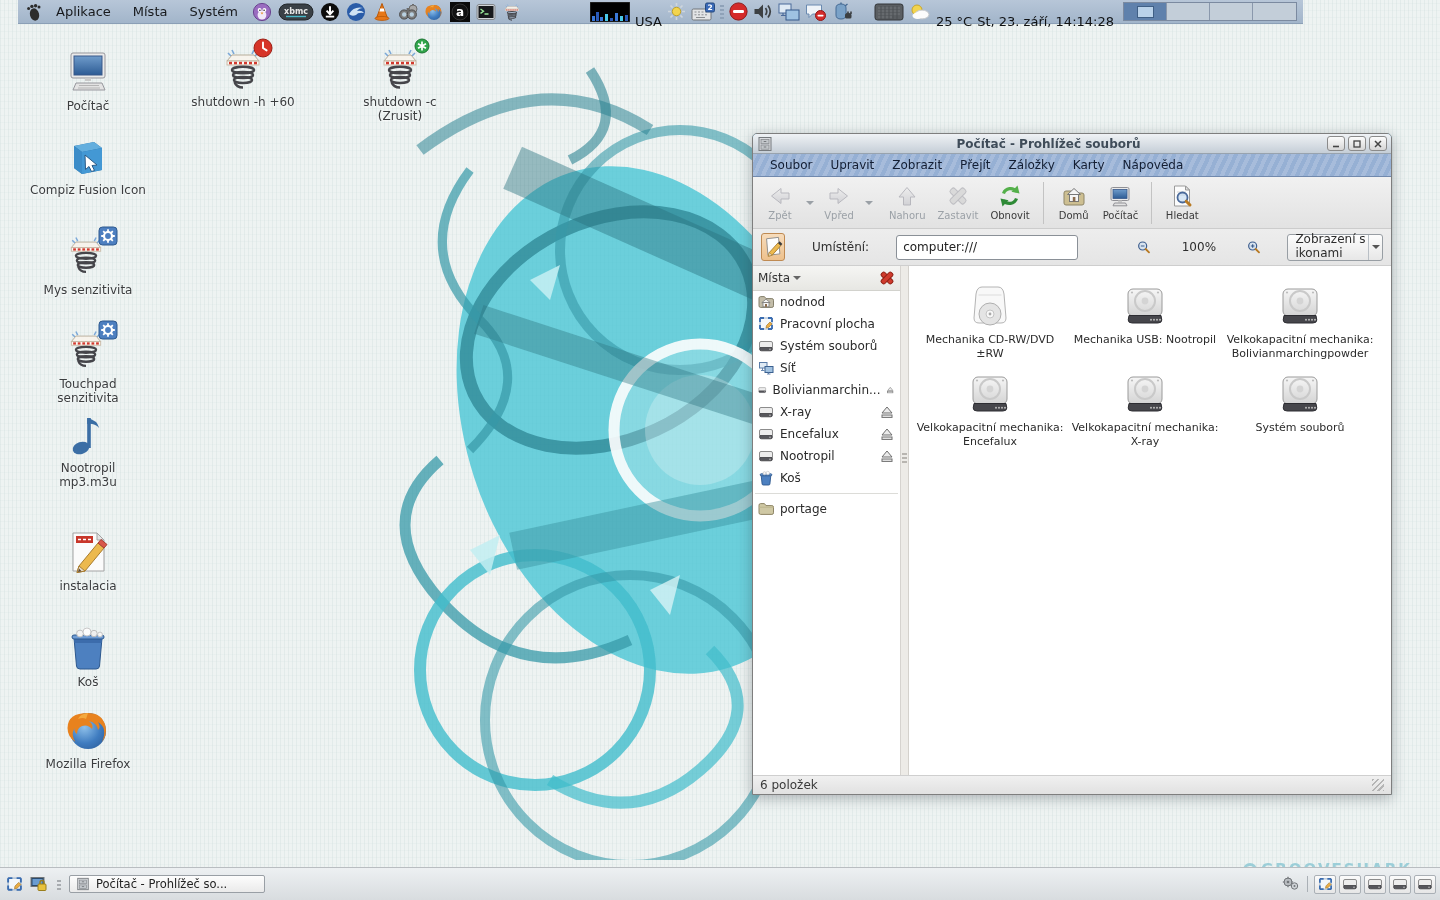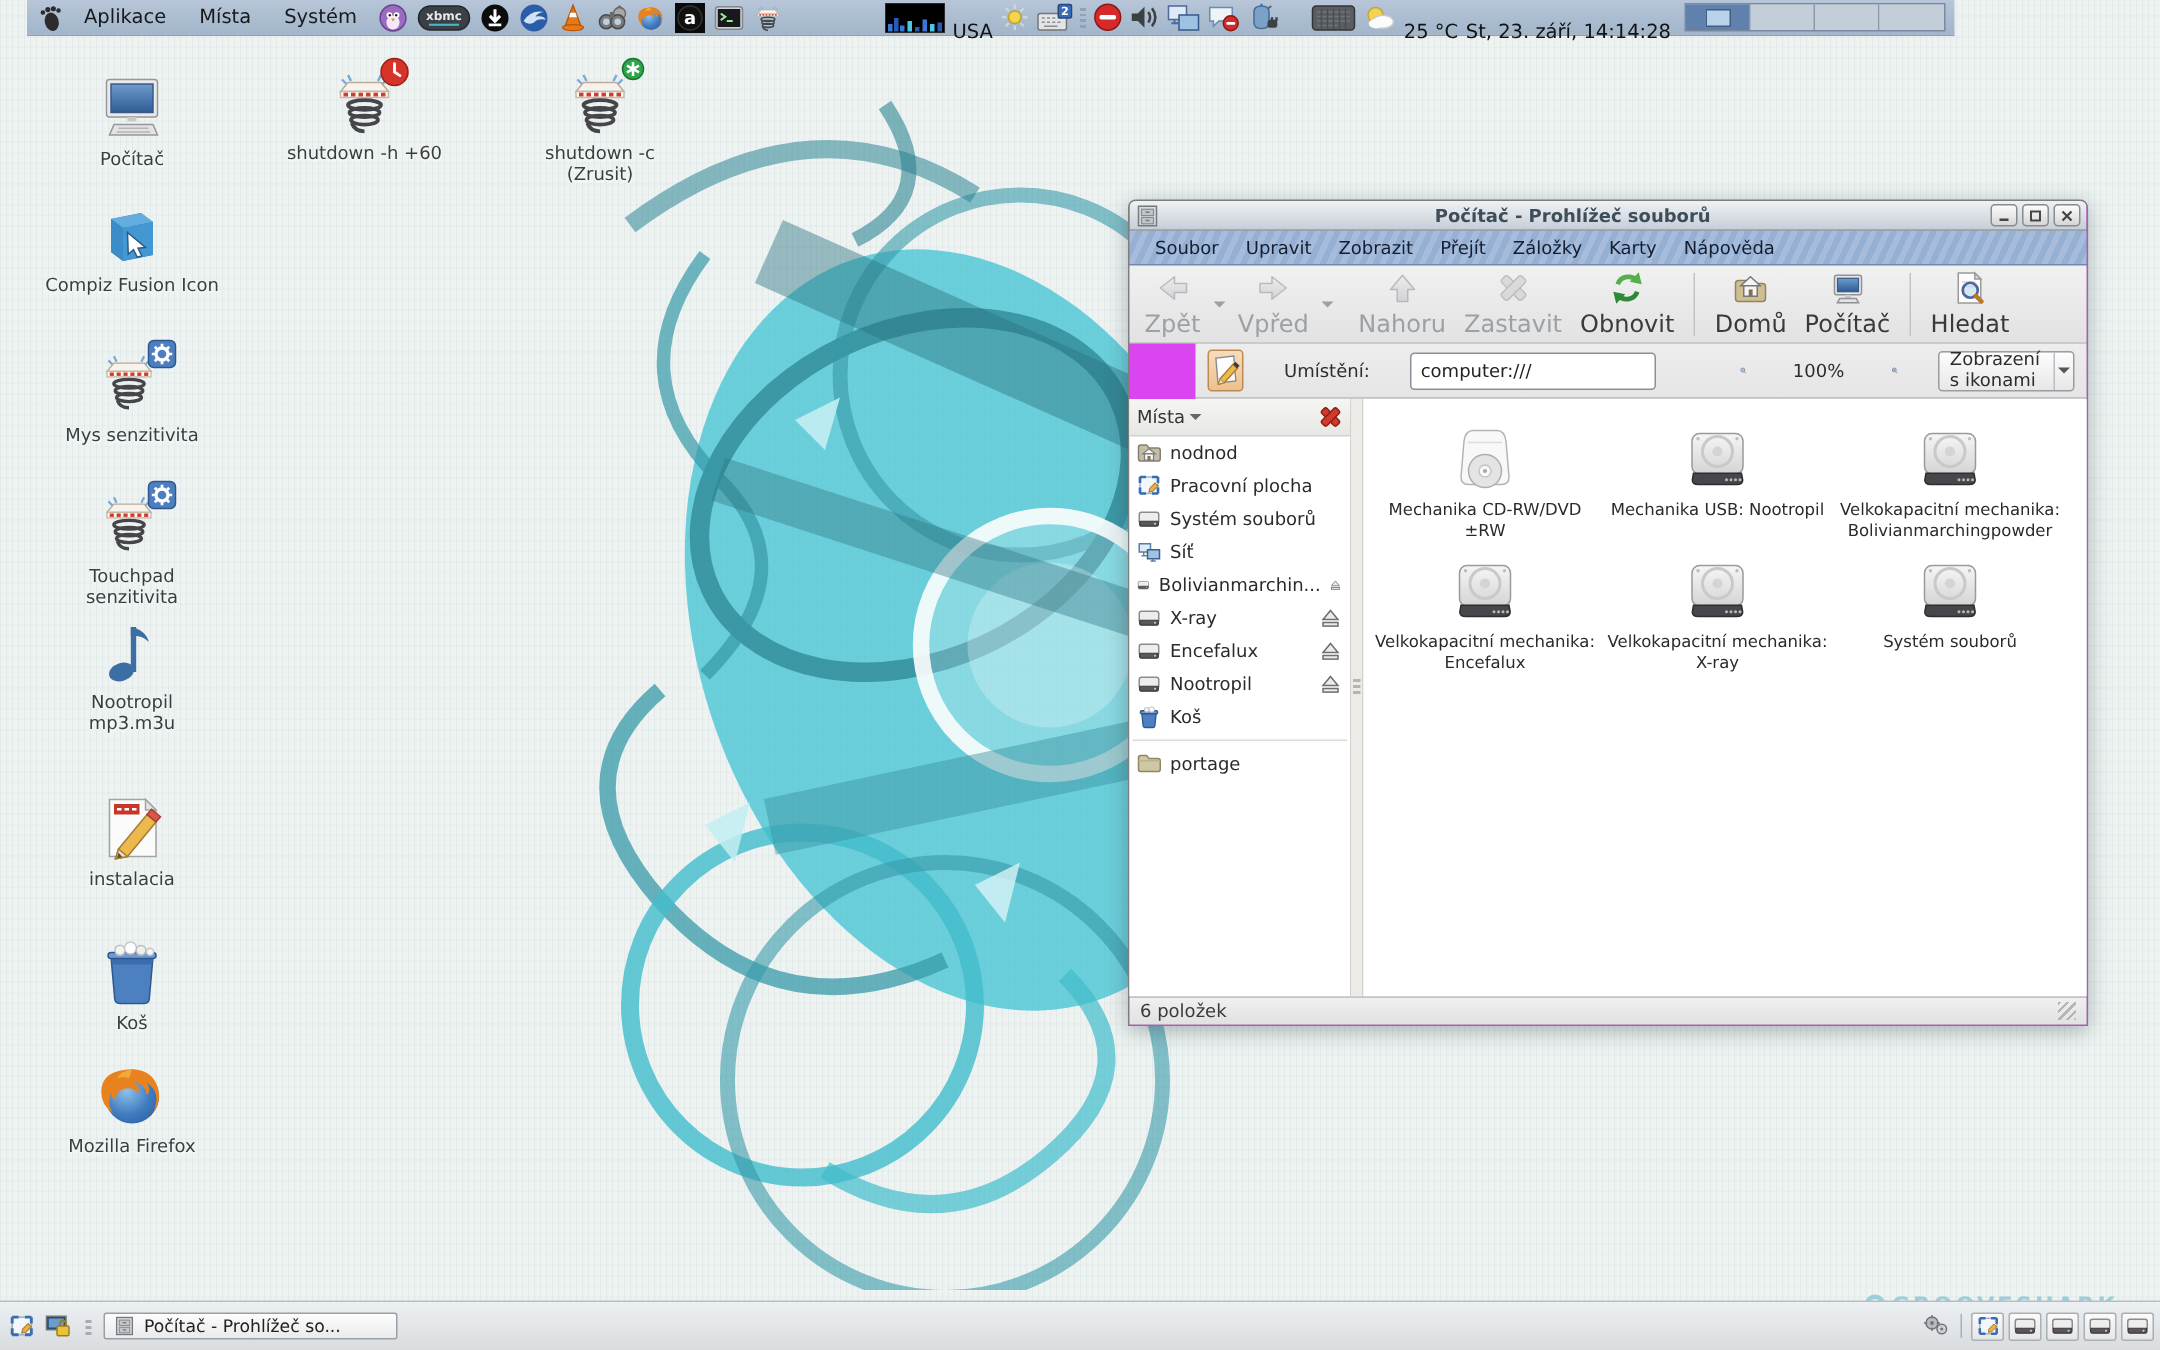--- a/index.html
+++ b/index.html
@@ -38,44 +38,44 @@
   .dlbl{ font-size:12px; color:#3b3d3f; margin-top:3px; line-height:1.2;
          text-shadow:0 1px 2px rgba(255,255,255,.9); }
 
   
   .wallart{ position:absolute; left:350px; top:30px; z-index:1; }
   .watermark{ position:absolute; left:1243px; top:861px; z-index:3; display:flex; align-items:center; gap:4px;
       color:rgba(130,195,208,.75); font-weight:bold; font-size:15px; letter-spacing:2px; }
   .watermark .wm-circle{ width:14px; height:14px; border:3px solid rgba(130,195,208,.75); border-radius:50%; }
 
   
-  .window{ position:absolute; left:752px; top:133px; width:640px; height:551px; z-index:10;
-    border:1px solid #7e7e7e; border-radius:5px 5px 0 0; background:#d946ef;
+  .window{ position:absolute; left:752px; top:133px; width:640px; height:662px; z-index:10;
+    border:1px solid #7e7e7e; border-radius:5px 5px 0 0; background:#7dd3fc;
     box-shadow:0 3px 14px rgba(40,50,60,.35); display:flex; flex-direction:column; }
   .titlebar{ height:20px; flex:0 0 20px; border-radius:4px 4px 0 0;
     background:linear-gradient(#eff2f5,#c5ced7); border-bottom:1px solid #98a3ae;
     display:flex; align-items:center; padding:0 4px; }
   .titlebar .wtitle{ flex:1; text-align:center; font-size:12px; font-weight:bold; color:#3f4c59; }
   .winbtn{ width:18px; height:15px; margin-left:3px; border:1px solid #8b8b8b; border-radius:3px;
     background:linear-gradient(#fcfcfc,#d6d6d6); display:grid; place-items:center; }
   .menubar{ height:23px; flex:0 0 23px;
     background:repeating-linear-gradient(115deg,#a7bcdb 0 4px,#96b0d4 4px 8px);
     border-bottom:1px solid #7189ad; display:flex; align-items:center; padding-left:8px; }
   .mitem{ font-size:12px; color:#131e33; padding:0 9px; }
   .toolbar{ height:52px; flex:0 0 52px; background:linear-gradient(#f1f1f1,#e2e2e2);
     border-bottom:1px solid #cccccc; display:flex; align-items:center; padding:2px 2px 2px 4px; }
   .tbtn{ min-width:46px; height:47px; display:flex; flex-direction:column; align-items:center;
-    justify-content:center; gap:2px; font-size:16px; color:#3a3a3a; padding:0 6px; border-radius:3px; }
+    justify-content:center; gap:2px; font-size:10px; color:#3a3a3a; padding:0 6px; border-radius:3px; }
   .tbtn.disabled{ color:#9ba1a7; }
   .tbtn.disabled svg{ opacity:.55; }
   .tchev{ width:13px; height:47px; display:grid; place-items:center; }
   .tchev:after{ content:""; border:4px solid transparent; border-top-color:#9aa0a6; margin-top:4px; }
   .tsep{ width:1px; height:42px; background:#c3c3c3; margin:0 7px; }
   .locbar{ height:37px; flex:0 0 37px; background:linear-gradient(#ededed,#e5e5e5);
-    border-bottom:1px solid #cecece; display:flex; align-items:center; padding:0 8px; gap:27px;margin-left:44px; }
+    border-bottom:1px solid #cecece; display:flex; align-items:center; padding:0 8px; gap:27px; }
   .loc-toggle{ width:31px; height:28px; border:1px solid #bf8a52; border-radius:3px;
     background:linear-gradient(#f7dcbc,#edc18d); display:grid; place-items:center; }
   .loc-label{ font-size:12px; color:#2d2d2d; }
   .loc-input{ width:266px; height:25px; border:1px solid #8a9097; border-radius:3px; background:#fff;
     font-family:inherit; font-size:12px; color:#222; padding:0 6px; }
   .zoom-label{ font-size:12px; color:#2d2d2d; margin:0 4px; }
   .viewsel{ margin-left:auto; width:139px; height:27px; border:1px solid #989ea4; border-radius:3px;
     background:linear-gradient(#fdfdfd,#e7e7e7); display:flex; align-items:flex-end; font-size:12px;
     color:#2d2d2d; padding-left:7px; }
   .viewsel .varrow{ margin-left:auto; width:22px; height:100%; border-left:1px solid #b9bfc5;

